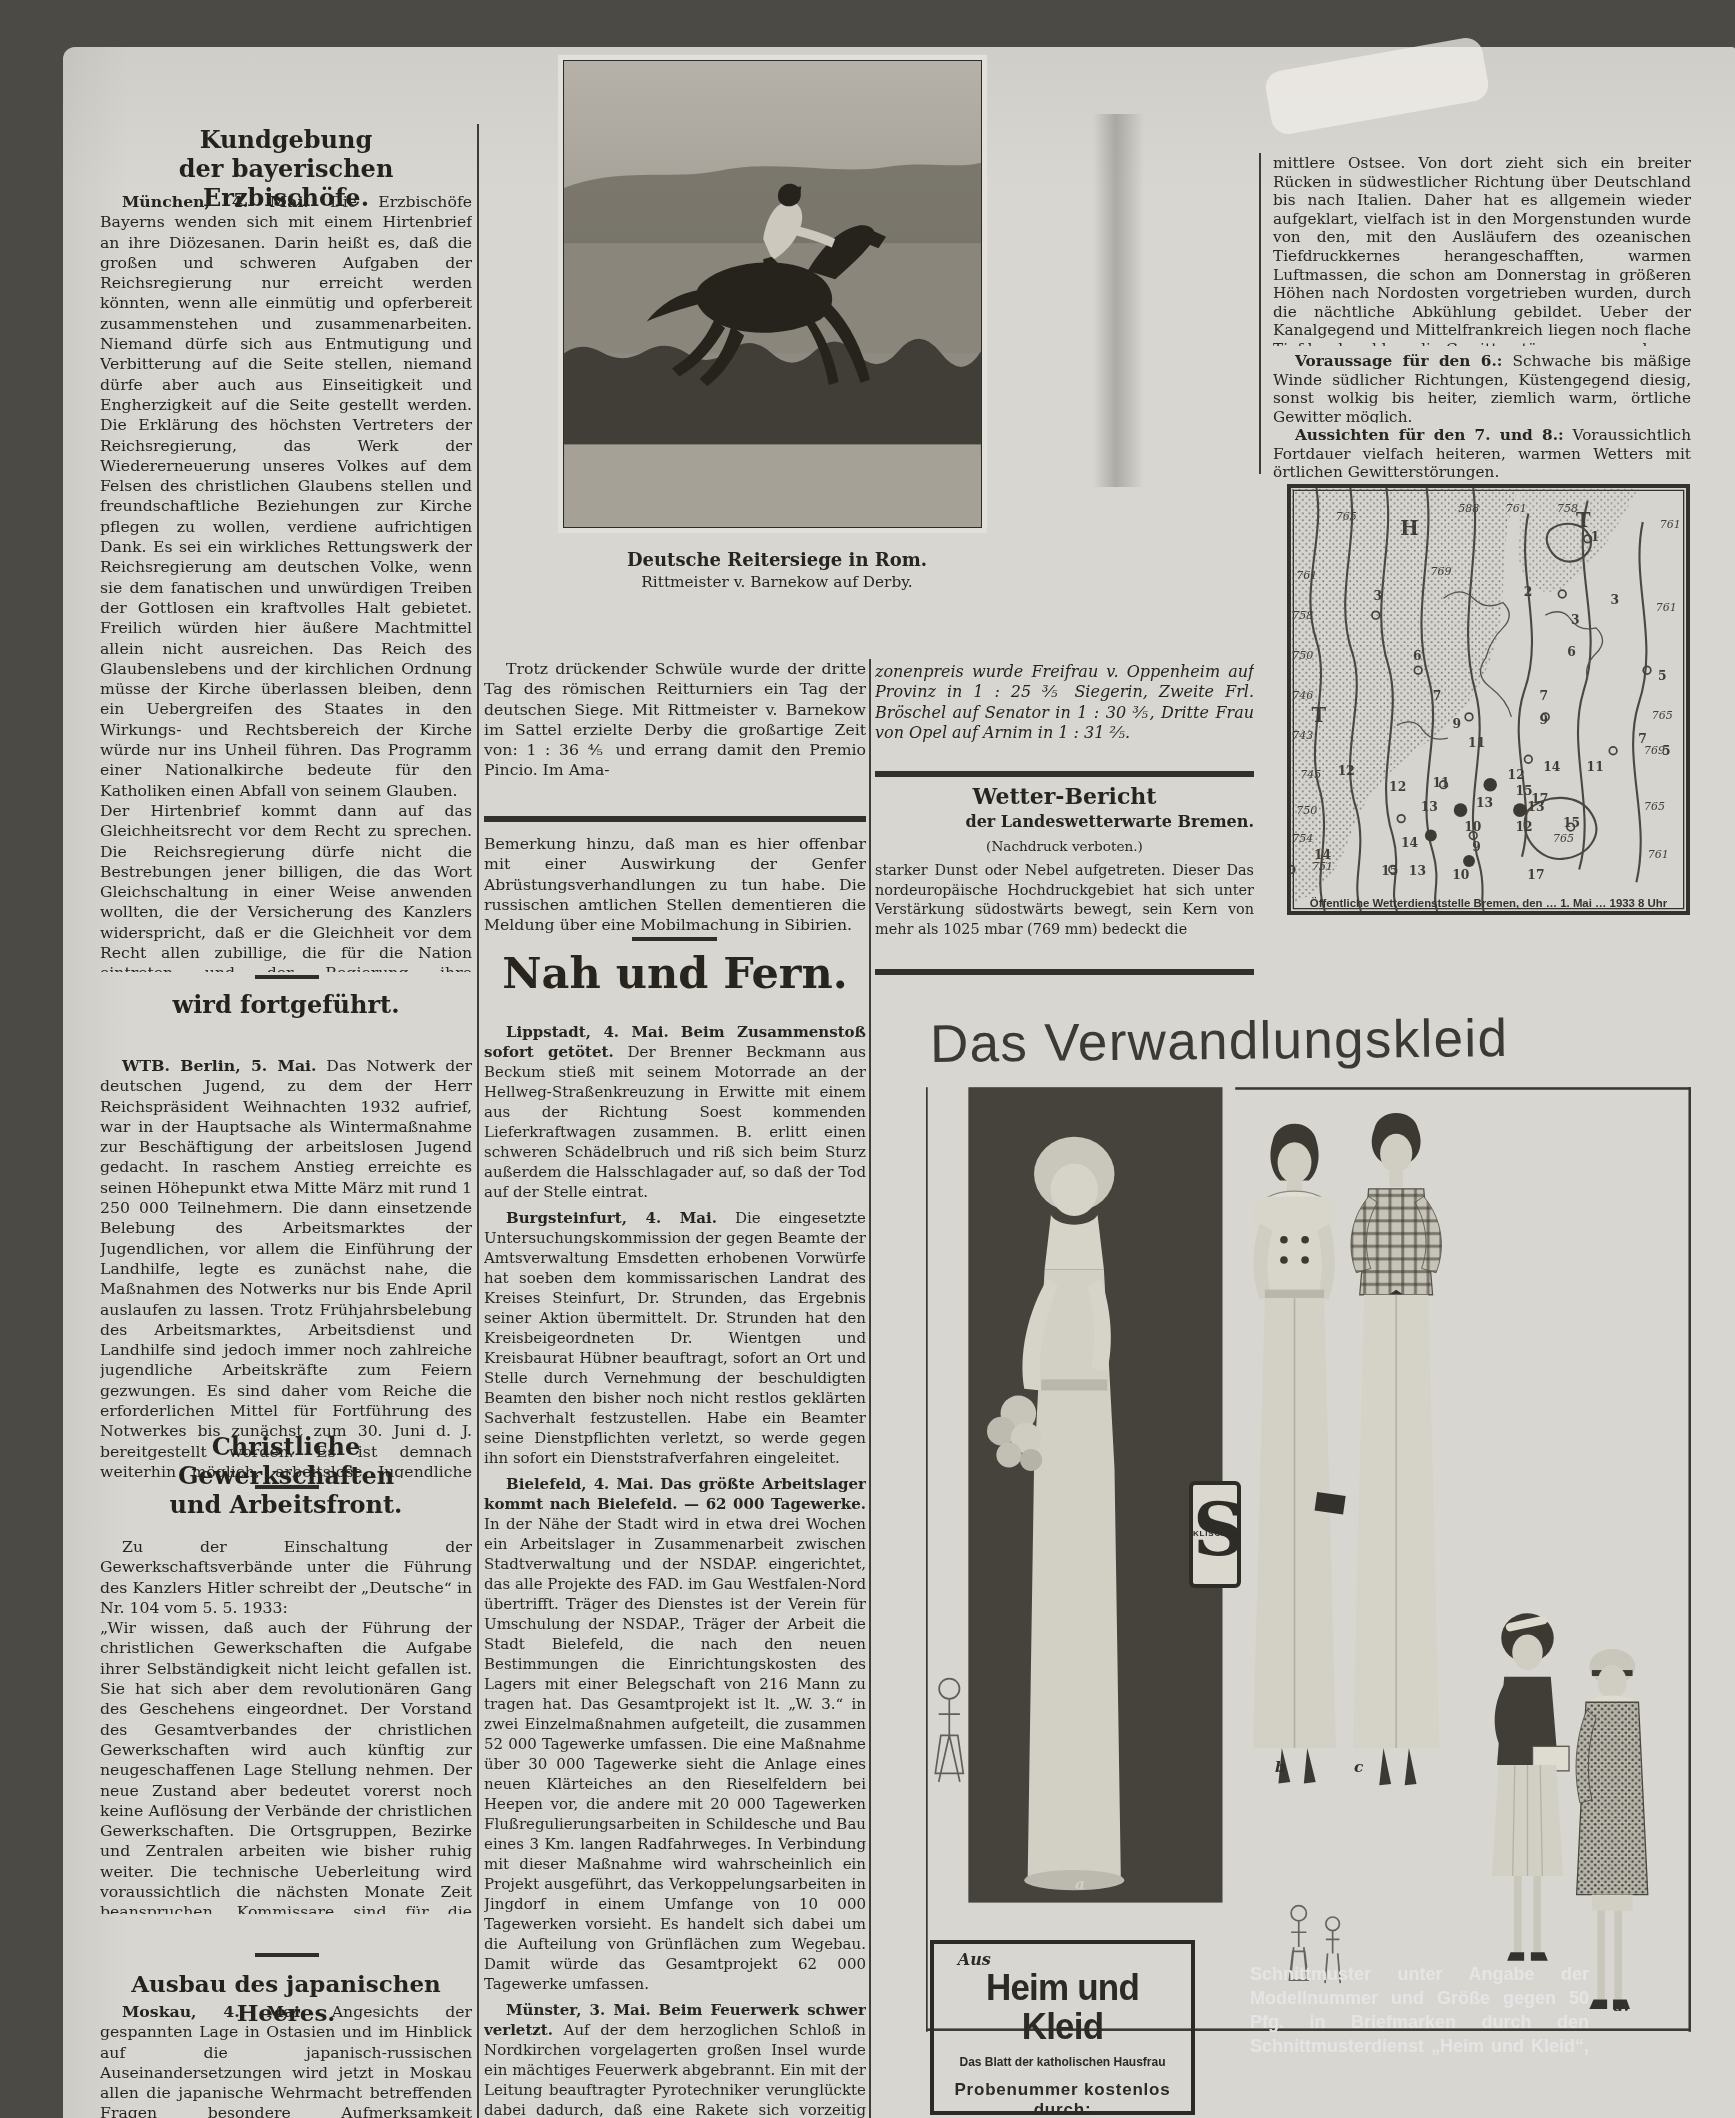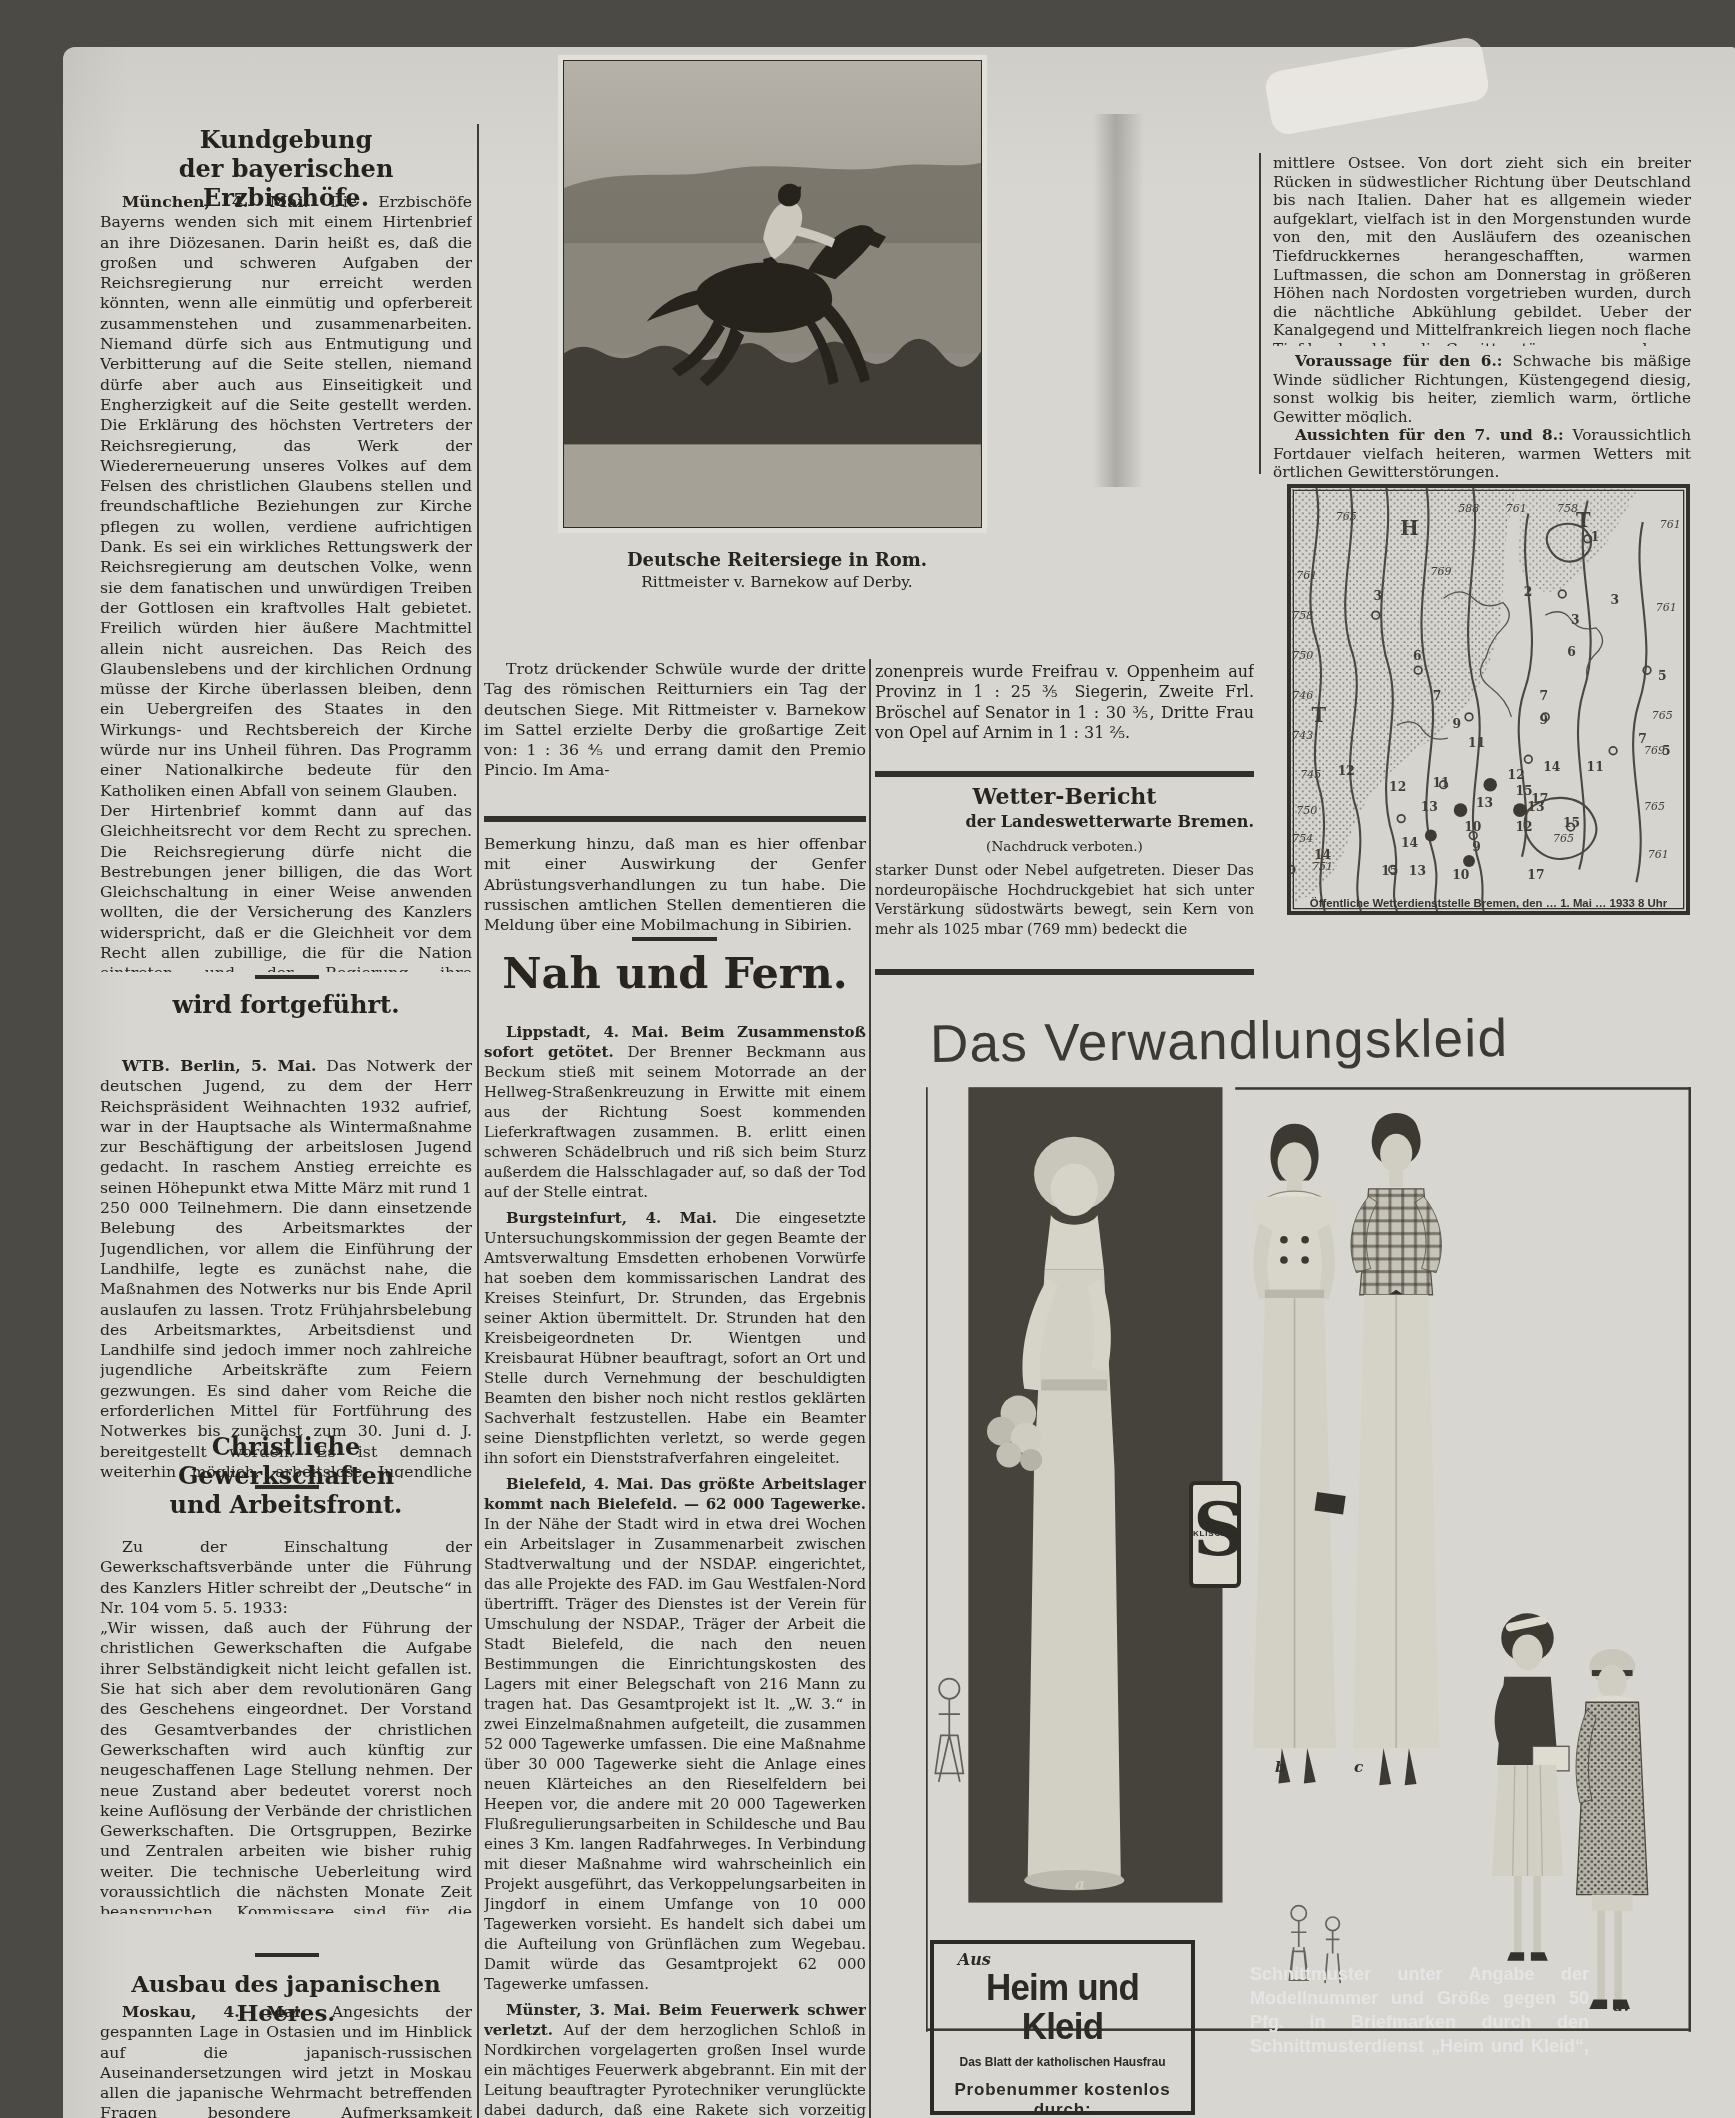--- a/index.html
+++ b/index.html
@@ -136,21 +136,21 @@
       <path d="M520,300 L560,296 L558,310 L522,312 Z" fill="#26231c"></path>
       <path d="M490,462 C510,480 528,505 535,530 L495,545 C480,518 472,492 470,468 Z" fill="#26231c"></path>
       <path d="M552,390 C585,398 615,408 640,420 L632,440 C605,428 575,418 548,412 Z" fill="#ccc8bd"></path>
     </g>
   </svg>
 </div>
 <div class="abs cap-title" style="left:525px;top:549px;width:504px;">Deutsche Reitersiege in Rom.</div>
 <div class="abs cap-sub" style="left:525px;top:573px;width:504px;">Rittmeister v. Barnekow auf Derby.</div>
 
 <div class="abs fr-body" style="left:484px;top:659px;width:382px;height:127px;"><span class="indent"></span><span>Trotz drückender Schwüle wurde der dritte Tag des römischen Reitturniers ein Tag der deutschen Siege. Mit Rittmeister v. Barnekow im Sattel erzielte Derby die großartige Zeit von: 1 : 36 ⅘ und errang damit den Premio Pincio. Im Ama-</span></div>
-<div class="abs fr-body" style="left:875px;top:662px;width:379px;height:89px;font-size:16px;">zonenpreis wurde Freifrau v. Oppenheim auf Provinz in 1 : 25 ⅗ Siegerin, Zweite Frl. Bröschel auf Senator in 1 : 30 ⅗, Dritte Frau von Opel auf Arnim in 1 : 31 ⅖.</div>
+<div class="abs fr-body" style="left:875px;top:662px;width:379px;height:89px;font-size:16px;font-style:italic;">zonenpreis wurde Freifrau v. Oppenheim auf Provinz in 1 : 25 ⅗ Siegerin, Zweite Frl. Bröschel auf Senator in 1 : 30 ⅗, Dritte Frau von Opel auf Arnim in 1 : 31 ⅖.</div>
 
 <div class="abs hrule" style="left:484px;top:816px;width:382px;"></div>
 <div class="abs fr-body" style="left:484px;top:834px;width:382px;height:103px;">Bemerkung hinzu, daß man es hier offenbar mit einer Auswirkung der Genfer Abrüstungsverhandlungen zu tun habe. Die russischen amtlichen Stellen dementieren die Meldung über eine Mobilmachung in Sibirien.</div>
 
 <div class="abs minidash" style="left:632px;top:937px;"></div>
 <div class="abs nf-title" style="left:484px;top:950px;width:382px;">Nah und Fern.</div>
 <div class="abs nf-items" style="left:484px;top:1022px;width:382px;height:1273px;">
   <p><span class="indent"></span><span class="lead">Lippstadt, 4. Mai.</span> <span class="bl">Beim Zusammenstoß sofort getötet.</span> <span>Der Brenner Beckmann aus Beckum stieß mit seinem Motorrade an der Hellweg-Straßenkreuzung in Erwitte mit einem aus der Richtung Soest kommenden Lieferkraftwagen zusammen. B. erlitt einen schweren Schädelbruch und riß sich beim Sturz außerdem die Halsschlagader auf, so daß der Tod auf der Stelle eintrat.</span></p>
   <p><span class="indent"></span><span class="lead">Burgsteinfurt, 4. Mai.</span> <span>Die eingesetzte Untersuchungskommission der gegen Beamte der Amtsverwaltung Emsdetten erhobenen Vorwürfe hat soeben dem kommissarischen Landrat des Kreises Steinfurt, Dr. Strunden, das Ergebnis seiner Aktion übermittelt. Dr. Strunden hat den Kreisbeigeordneten Dr. Wientgen und Kreisbaurat Hübner beauftragt, sofort an Ort und Stelle durch Vernehmung der beschuldigten Beamten den bisher noch nicht restlos geklärten Sachverhalt festzustellen. Habe ein Beamter seine Dienstpflichten verletzt, so werde gegen ihn sofort ein Dienststrafverfahren eingeleitet.</span></p>
   <p><span class="indent"></span><span class="lead">Bielefeld, 4. Mai.</span> <span class="bl">Das größte Arbeitslager kommt nach Bielefeld. — 62 000 Tagewerke.</span> <span>In der Nähe der Stadt wird in etwa drei Wochen ein Arbeitslager in Zusammenarbeit zwischen Stadtverwaltung und der NSDAP. eingerichtet, das alle Projekte des FAD. im Gau Westfalen-Nord übertrifft. Träger des Dienstes ist der Verein für Umschulung der NSDAP., Träger der Arbeit die Stadt Bielefeld, die nach den neuen Bestimmungen die Einrichtungskosten des Lagers mit einer Belegschaft von 216 Mann zu tragen hat. Das Gesamtprojekt ist lt. „W. 3.“ in zwei Einzelmaßnahmen aufgeteilt, die zusammen 52 000 Tagewerke umfassen. Die eine Maßnahme über 30 000 Tagewerke sieht die Anlage eines neuen Klärteiches an den Rieselfeldern bei Heepen vor, die andere mit 20 000 Tagewerken Flußregulierungsarbeiten in Schildesche und Bau eines 3 Km. langen Radfahrweges. In Verbindung mit dieser Maßnahme wird wahrscheinlich ein Projekt ausgeführt, das Verkoppelungsarbeiten in Jingdorf in einem Umfange von 10 000 Tagewerken vorsieht. Es handelt sich dabei um die Aufteilung von Grünflächen zum Wegebau. Damit würde das Gesamtprojekt 62 000 Tagewerke umfassen.</span></p>

